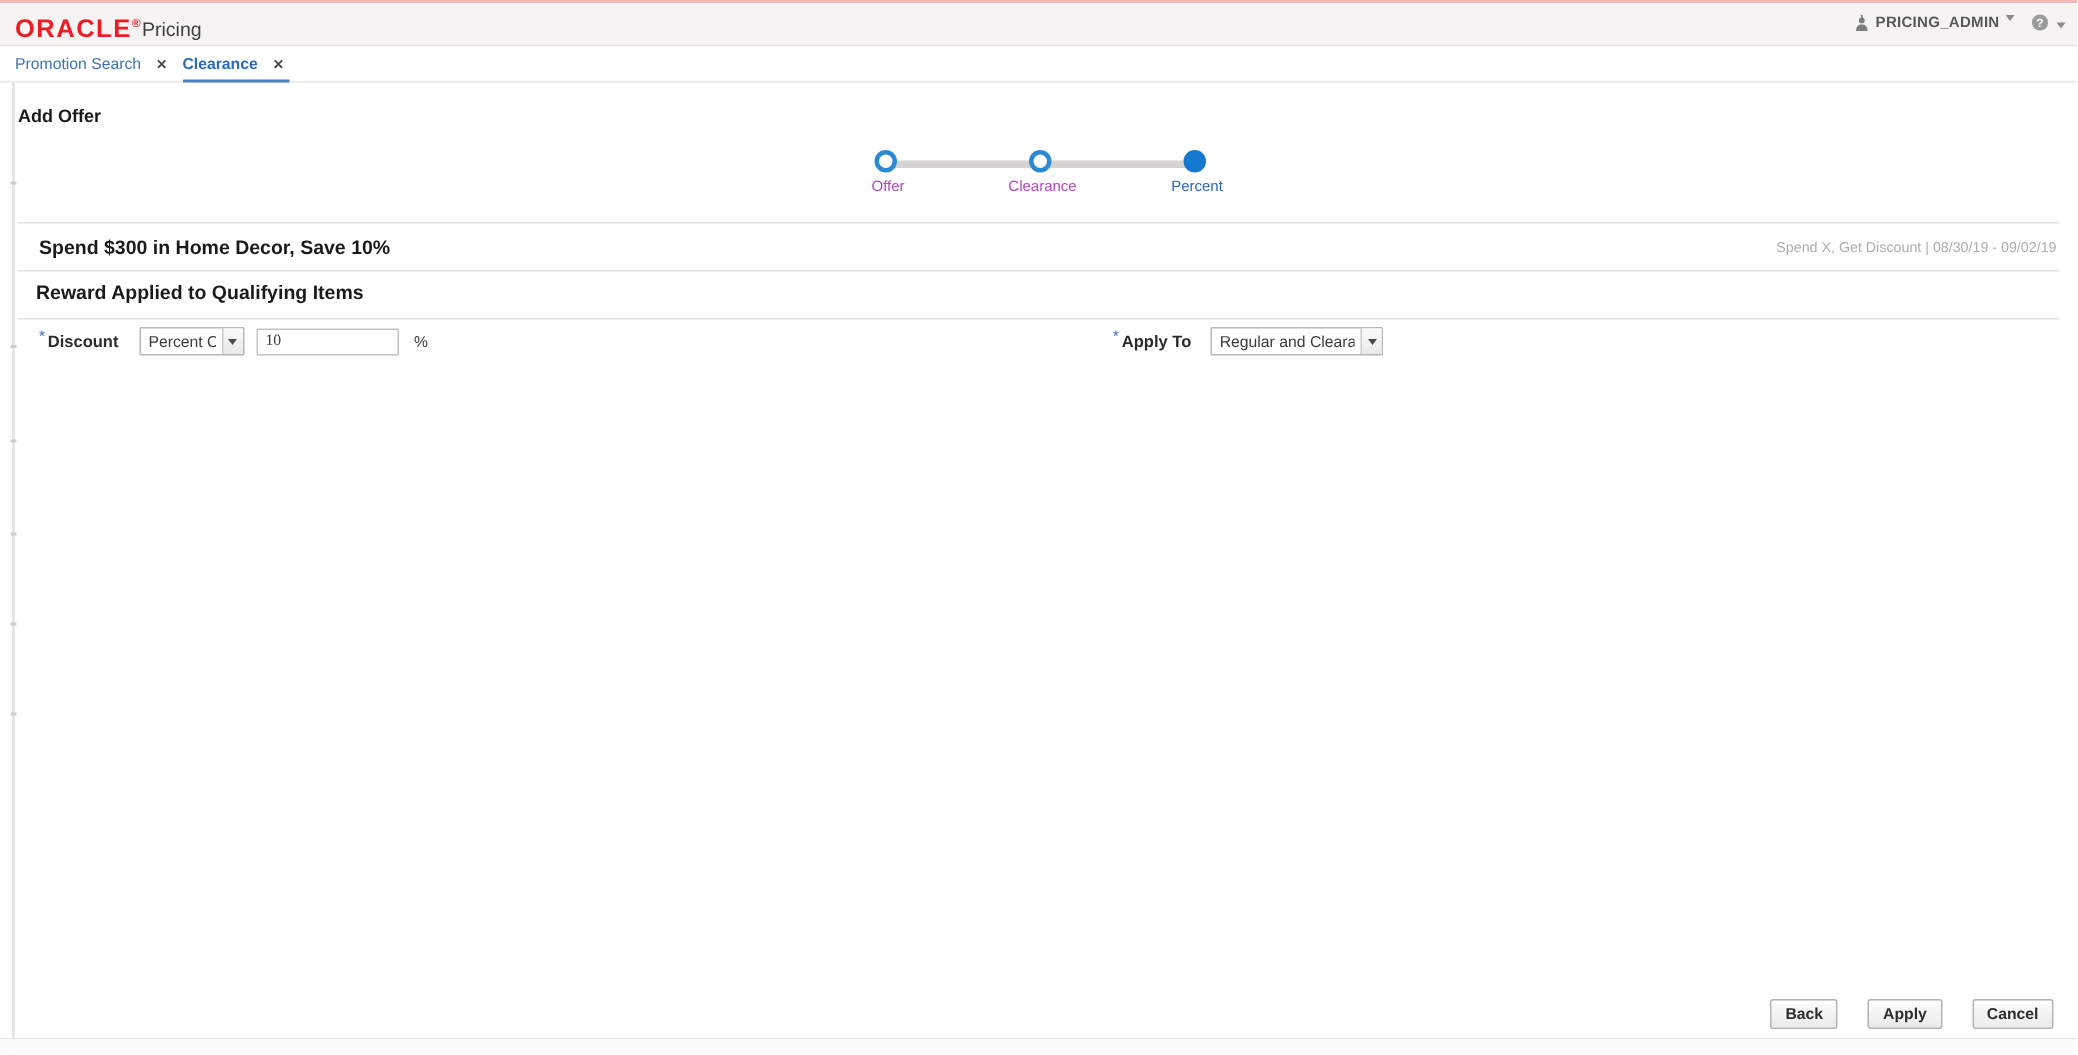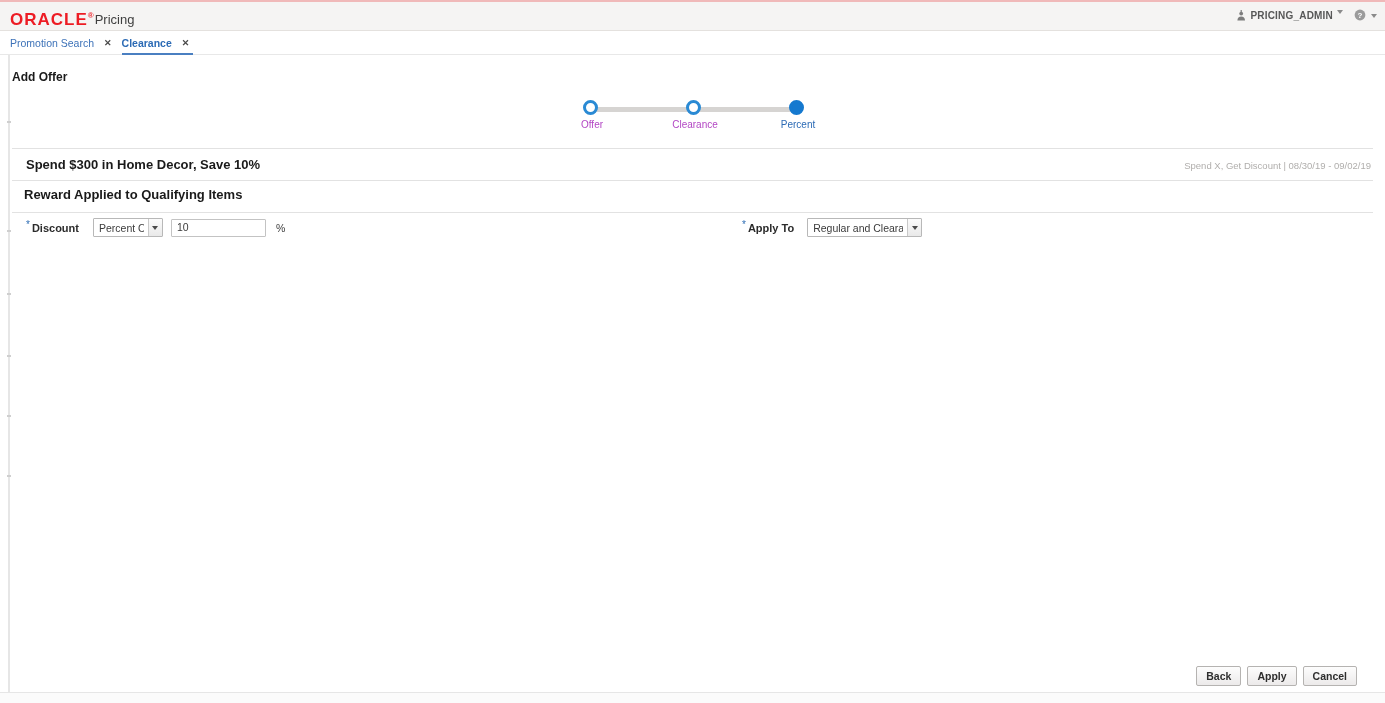--- a/index.html
+++ b/index.html
@@ -177,41 +177,41 @@
     display: flex; align-items: center; justify-content: center;
     pointer-events: none;
   }
   .pick-arrow i {
     width: 0; height: 0;
     border-left: 3px solid transparent; border-right: 3px solid transparent;
     border-top: 4px solid #4a4a4a; display: block;
   }
 
   input.txt {
-    font-family: Liberation Sans, sans-serif;
+    font-family: Liberation Serif, serif;
     font-size: 10.5px; color: #3b3b3b;
     height: 18px; line-height: 19px;
     padding: 0 5px;
     border: 1px solid #c3c3c3;
     border-radius: 1px;
     background: #ffffff;
     outline: none;
   }
   .unit { font-size: 10.5px; color: #3b3b3b; }
 
   
   .footer-rule {
     position: absolute; left: 0; top: 692px; width: 1385px; height: 1px; background: #e6e6e6;
   }
   .footer-band {
     position: absolute; left: 0; top: 693px; width: 1385px; height: 10px; background: #fbfbfb;
   }
   .footer-buttons {
-    position: absolute; right: 28px; top: 666px;
-    display: flex; gap: 6px;
+    position: absolute; right: 16px; top: 666px;
+    display: flex; gap: 20px;
   }
   .btn {
     font-family: "Liberation Sans", sans-serif;
     font-size: 10.5px; font-weight: bold; color: #2e2e2e;
     background: linear-gradient(#fdfdfd,#eceaea);
     border: 1px solid #b5b3b1;
     border-radius: 2px;
     height: 20px; min-width: 38px;
     padding: 0 9px;
     cursor: pointer;

